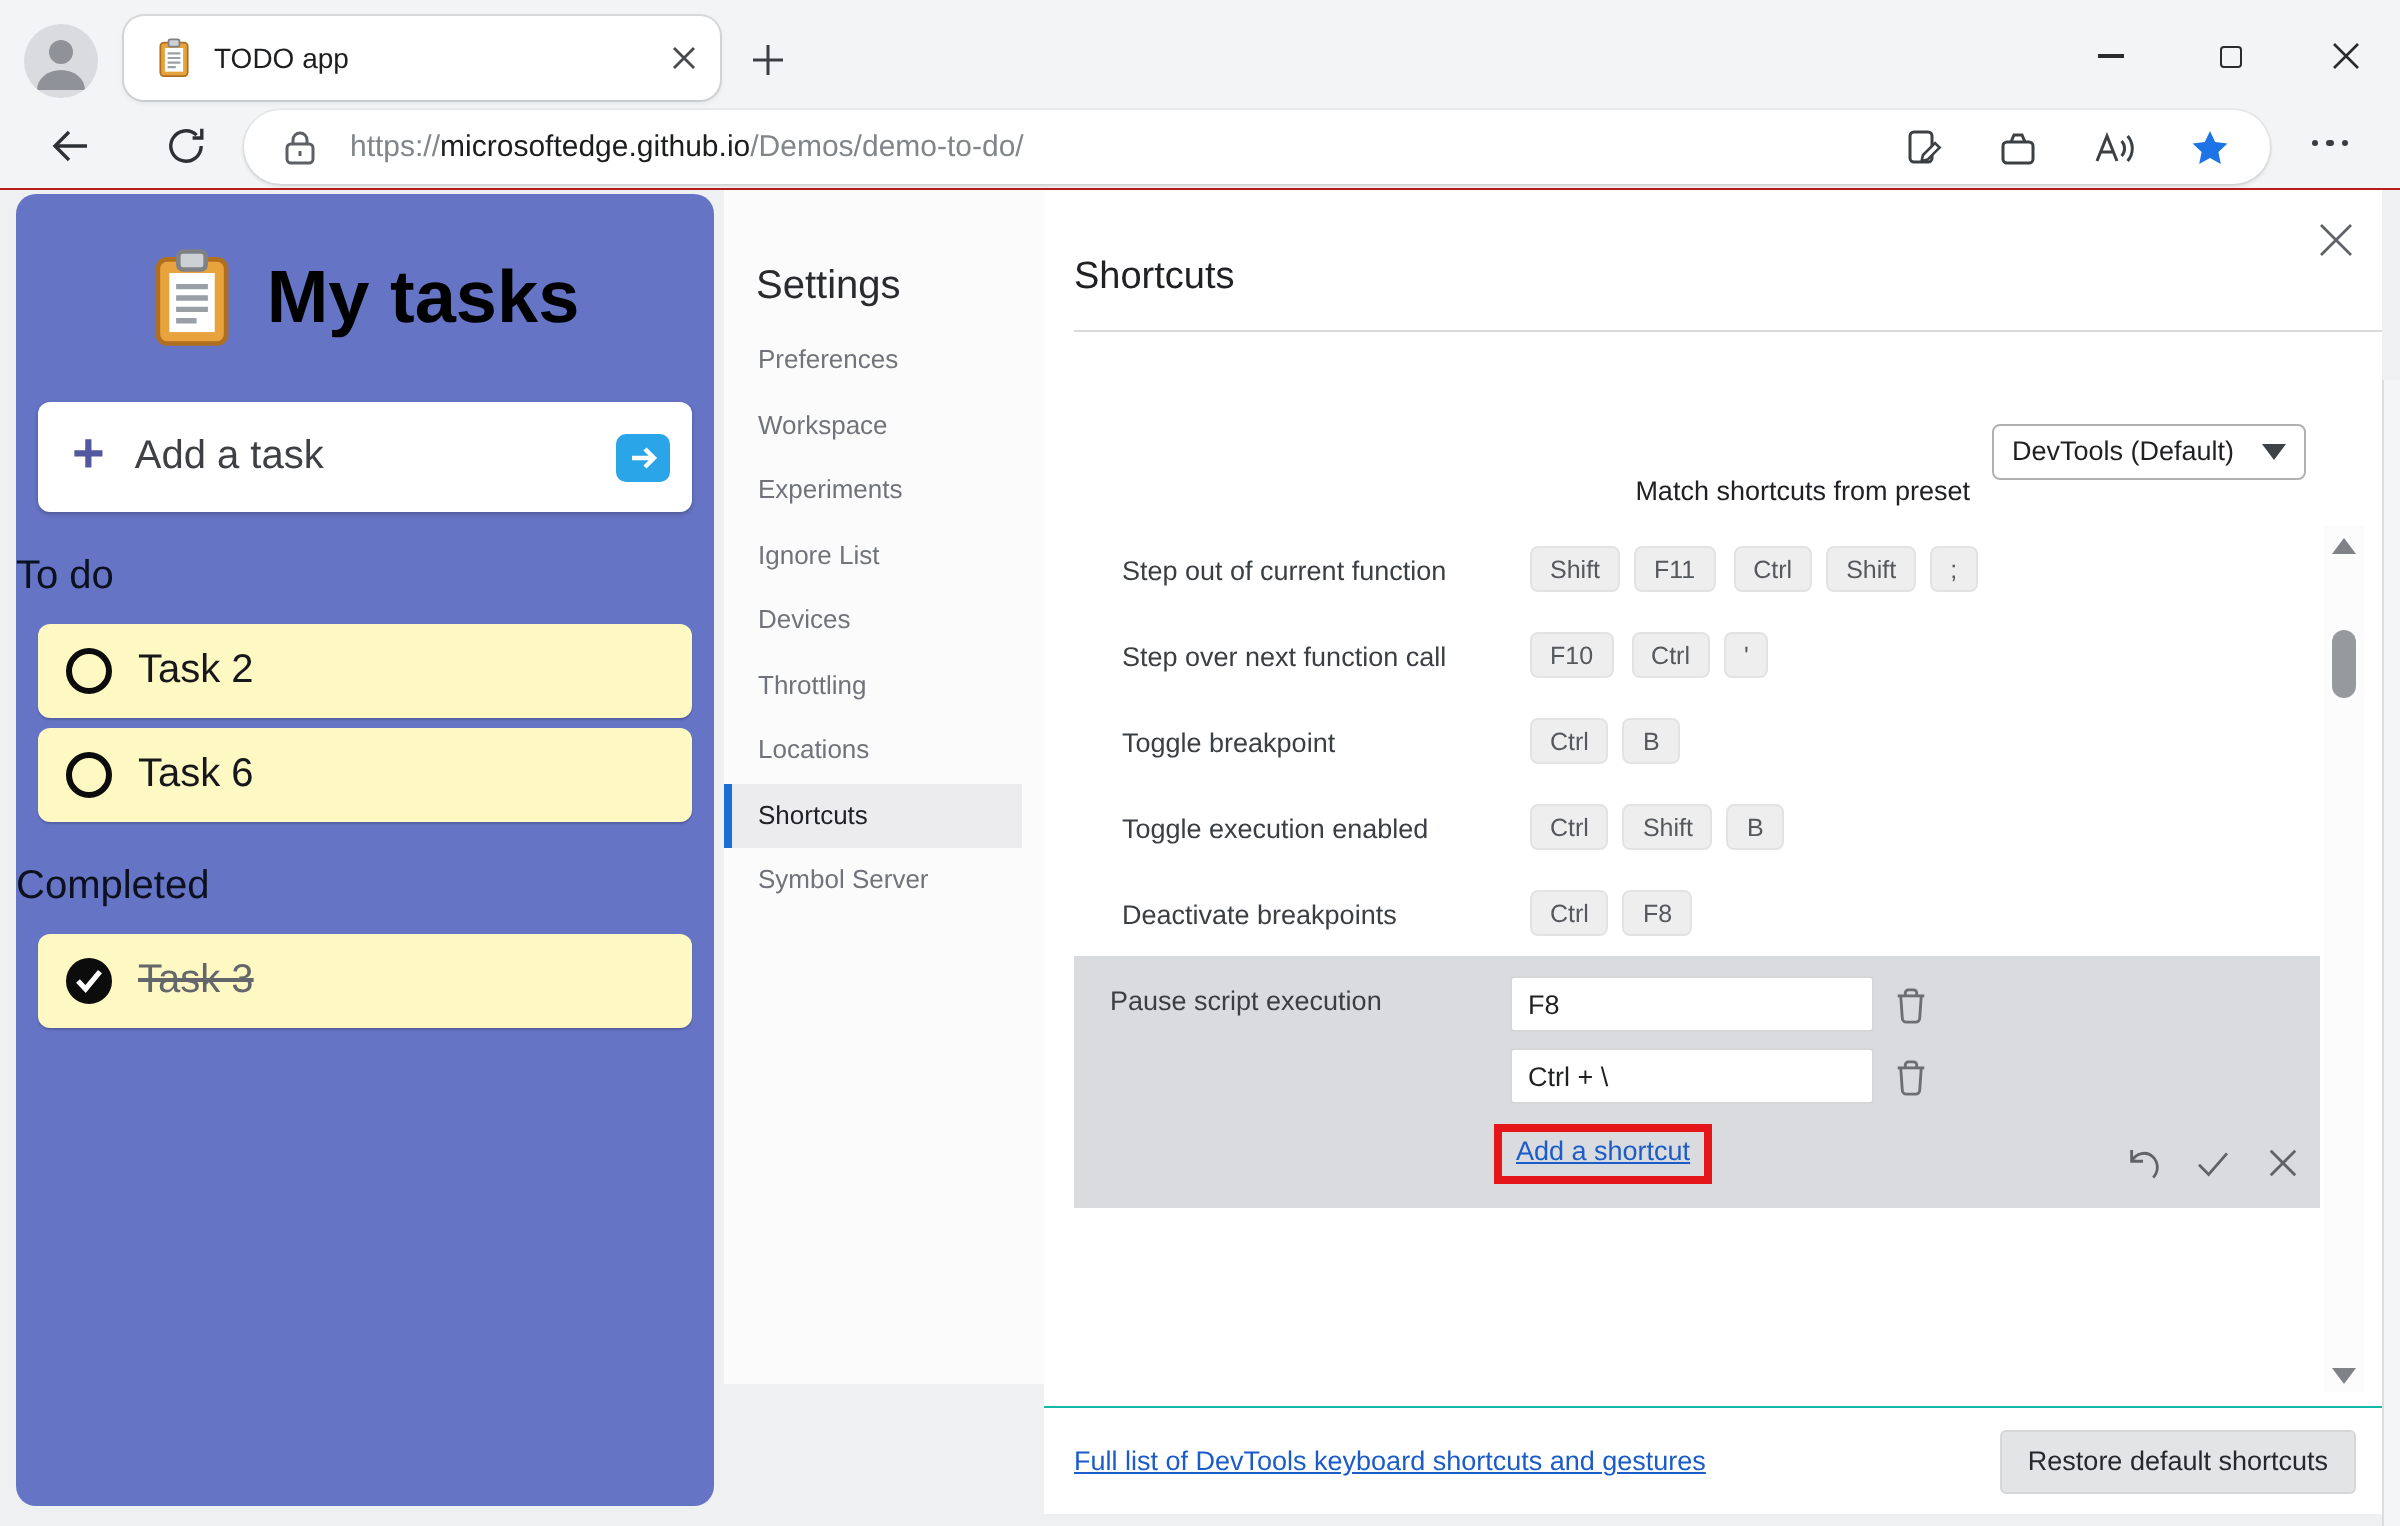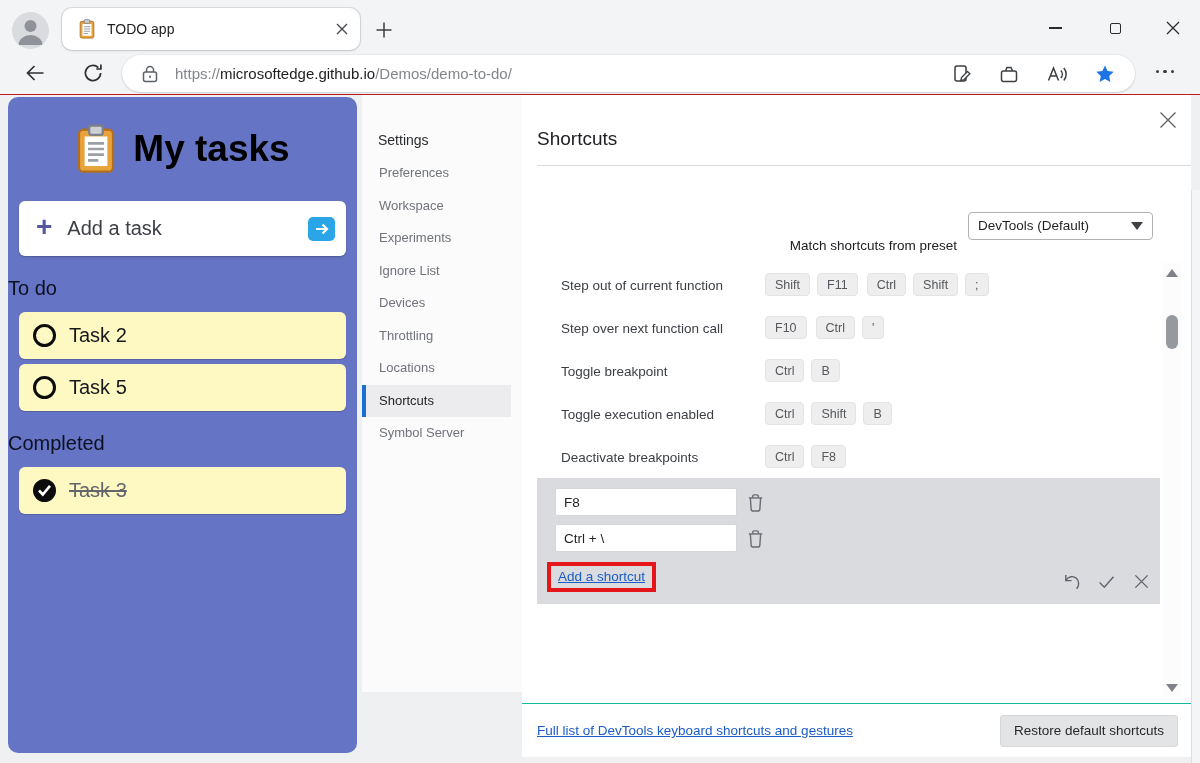--- a/index.html
+++ b/index.html
@@ -41,30 +41,30 @@
   .task-list { width:327px; margin:0 auto; }
   .task { height:47px; background:#fef9c3; border-radius:6px; display:flex; align-items:center; padding:0 14px; margin-bottom:5px; box-shadow:0 1px 1px rgba(0,0,0,.18); }
   .task-circle { width:23px; height:23px; border:3px solid #0c0c0c; border-radius:50%; margin-right:13px; flex:none; display:flex; align-items:center; justify-content:center; background:transparent; }
   .task-label { font-size:20px; color:#17181c; }
   .task.done .task-circle { background:#0c0c0c; }
   .task.done .task-label { color:#63666b; text-decoration:line-through; }
 
   
   .devtools { position:absolute; left:362px; top:0; width:829px; height:662px; }
   .dt-sidebar { position:absolute; left:0; top:0; width:160px; height:597px; background:#fbfbfc; }
-  .dt-sidebar-title { margin:37px 0 9px 16px; font-size:14px; color:#2a2b2e; }
+  .dt-sidebar-title { margin:37px 0 9px 16px; font-size:20px; color:#2a2b2e; }
   .dt-menu-item { position:relative; height:32.5px; line-height:32.5px; padding-left:17px; font-size:13px; color:#707379; cursor:default; }
   .dt-menu-item.selected { background:#ececee; color:#1f2023; width:149px; border-left:4px solid #1b6fd3; padding-left:13px; }
   .dt-content { position:absolute; left:160px; top:0; width:669px; height:662px; background:#fff; }
   .dt-close { position:absolute; right:13px; top:15px; }
   .dt-title { position:absolute; left:15px; top:33px; font-size:19px; color:#202124; }
   .dt-divider { position:absolute; left:15px; right:0; top:70px; height:1px; background:#dadada; }
   .preset-row { position:absolute; right:38px; top:103px; display:flex; align-items:center; gap:11px; }
   .preset-label { font-size:13.5px; color:#202124;margin-top:40px; }
-  .preset-select { width:185px; height:28px; border:1px solid #b1b1b3; border-radius:4px; background:#fff; display:flex; align-items:center; justify-content:space-between; padding:0 9px; font-size:13.5px; color:#1f2022; }
+  .preset-select { width:157px; height:28px; border:1px solid #b1b1b3; border-radius:4px; background:#fff; display:flex; align-items:center; justify-content:space-between; padding:0 9px; font-size:13.5px; color:#1f2022; }
   .caret-down { width:0; height:0; border-left:6px solid transparent; border-right:6px solid transparent; border-top:8px solid #3e4247; }
 
   .shortcut-list { position:absolute; left:15px; top:168px; width:623px; }
   .sc-row { display:flex; padding:10px 0 10px 24px; }
   .sc-label { width:204px; font-size:13.5px; color:#3b3e43; line-height:21px; padding-top:2px; flex:none; }
   .sc-keys { display:flex; flex-direction:row; gap:9px; }
   .key-line { display:flex; gap:7px; align-items:center; }
   .key { height:23px; background:#eeeeef; border:1px solid #e3e3e4; border-radius:4px; padding:0 9px; font-size:12.5px; color:#55585c; display:flex; align-items:center; }
 
   .sc-row.editing { background:#d9dbdf; padding:10px 0 12px 18px; position:relative; }
@@ -210,21 +210,21 @@
     </div>
 
     <div class="section-label">To do</div>
     <div class="task-list">
       <div class="task">
         <span class="task-circle"></span>
         <span class="task-label">Task 2</span>
       </div>
       <div class="task">
         <span class="task-circle"></span>
-        <span class="task-label">Task 5</span>
+        <span class="task-label">Task 6</span>
       </div>
     </div>
 
     <div class="section-label">Completed</div>
     <div class="task-list">
       <div class="task done">
         <span class="task-circle">
           <svg width="15" height="13" viewBox="0 0 15 13">
             <path d="M2 6.5 L5.8 10.5 L13 1.8" stroke="#fff" stroke-width="2.6" fill="none"></path>
           </svg>
@@ -321,20 +321,21 @@
           <span class="sc-label">Deactivate breakpoints</span>
           <span class="sc-keys">
             <span class="key-line">
               <span class="key">Ctrl</span>
               <span class="key">F8</span>
             </span>
           </span>
         </div>
 
         <div class="sc-row editing">
+          <span class="sc-label">Pause script execution</span>
           <span>
             <span class="edit-line">
               <input class="edit-input" value="F8" style="">
               <span class="trash-btn">
                 <svg width="19" height="21" viewBox="0 0 20 22">
                   <path d="M3 6.2 H17" stroke="#6b6e72" stroke-width="1.5" fill="none"></path>
                   <path d="M7 6 V4.6 a1.6 1.6 0 0 1 1.6 -1.6 h2.8 a1.6 1.6 0 0 1 1.6 1.6 V6" stroke="#6b6e72" stroke-width="1.5" fill="none"></path>
                   <path d="M4.6 6.2 L5.4 17.8 a2.2 2.2 0 0 0 2.2 2.2 h4.8 a2.2 2.2 0 0 0 2.2 -2.2 L15.4 6.2" stroke="#6b6e72" stroke-width="1.5" fill="none"></path>
                 </svg>
               </span>

